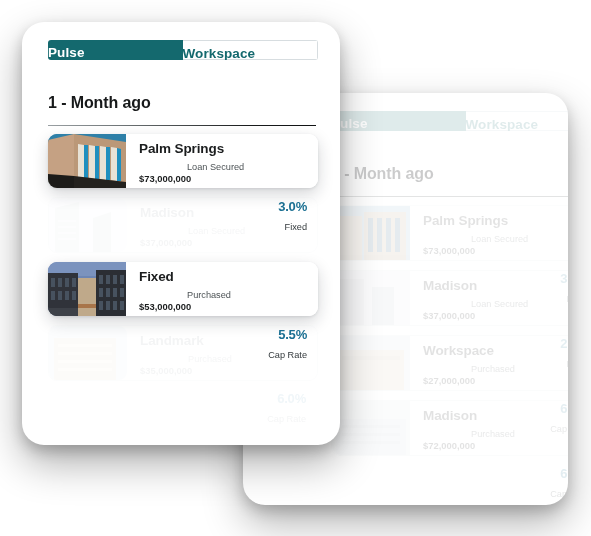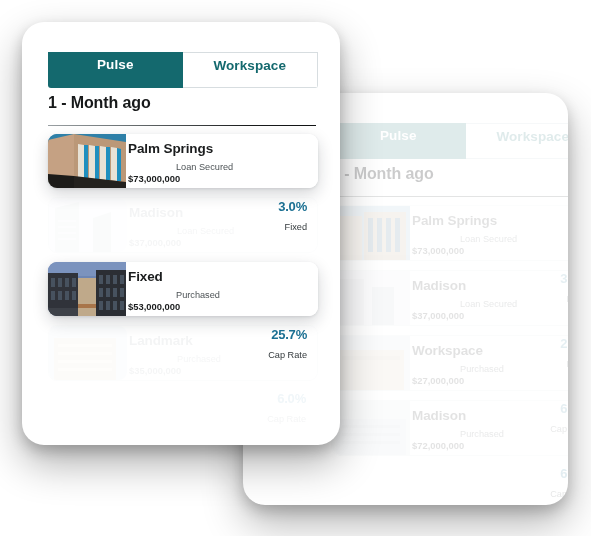--- a/index.html
+++ b/index.html
@@ -48,28 +48,27 @@
 
   
   .tabbar {
     position: absolute;
     display: flex;
     border-radius: 3px;
     overflow: hidden;
   }
   .tab {
     flex: 1 1 0;
-    text-align: center;
+    text-align: left;
     font-size: 13.5px;
     font-weight: bold;
     letter-spacing: 0.1px;
     line-height: 26px;
-    height: 36px;
+    height: 20px;
     box-sizing: border-box;
-    margin-top: 12px;
   }
   .tab.active {
     background: #14696e;
     color: #ffffff;
   }
   .tab.inactive {
     background: #ffffff;
     color: #14696e;
     border: 1px solid #d7dde0;
     border-left: none;
@@ -146,21 +145,21 @@
     overflow: hidden;
     position: relative;
   }
   .row.muted .thumb { border-radius: 8px; }
 
   .thumb svg { display: block; width: 100%; height: 100%; }
 
   .row-body {
     flex: 1 1 auto;
     position: relative;
-    padding: 7px 11px 0 2px;
+    padding: 7px 11px 0 13px;
     border-radius: 0 9px 9px 0;
     background: #ffffff;
   }
 
   .row-name {
     font-size: 13.5px;
     font-weight: bold;
     color: #1b1d1e;
     letter-spacing: -0.1px;
     line-height: 16px;
@@ -421,21 +420,21 @@
             </g>
             <rect x="30" y="42" width="18" height="4" fill="#a8754a"></rect>
             <rect x="0" y="46" width="30" height="8" fill="#3d4148"></rect>
           </svg>
         </div>
         <div class="row-body">
           <div class="row-name">Fixed</div>
           <div class="row-sub">Purchased</div>
           <div class="row-amount">$53,000,000</div>
           <div class="row-right">
-            <div class="row-rate">25.7%</div>
+            <div class="row-rate">5.5%</div>
             <div class="row-rate-label">Cap Rate</div>
           </div>
         </div>
       </div>
 
       <div class="row muted">
         <div class="thumb">
           <svg viewBox="0 0 78 54" preserveAspectRatio="none">
             <rect width="78" height="54" fill="#dfeaf2"></rect>
             <rect x="5" y="12" width="62" height="42" fill="#e3d7c4"></rect>

